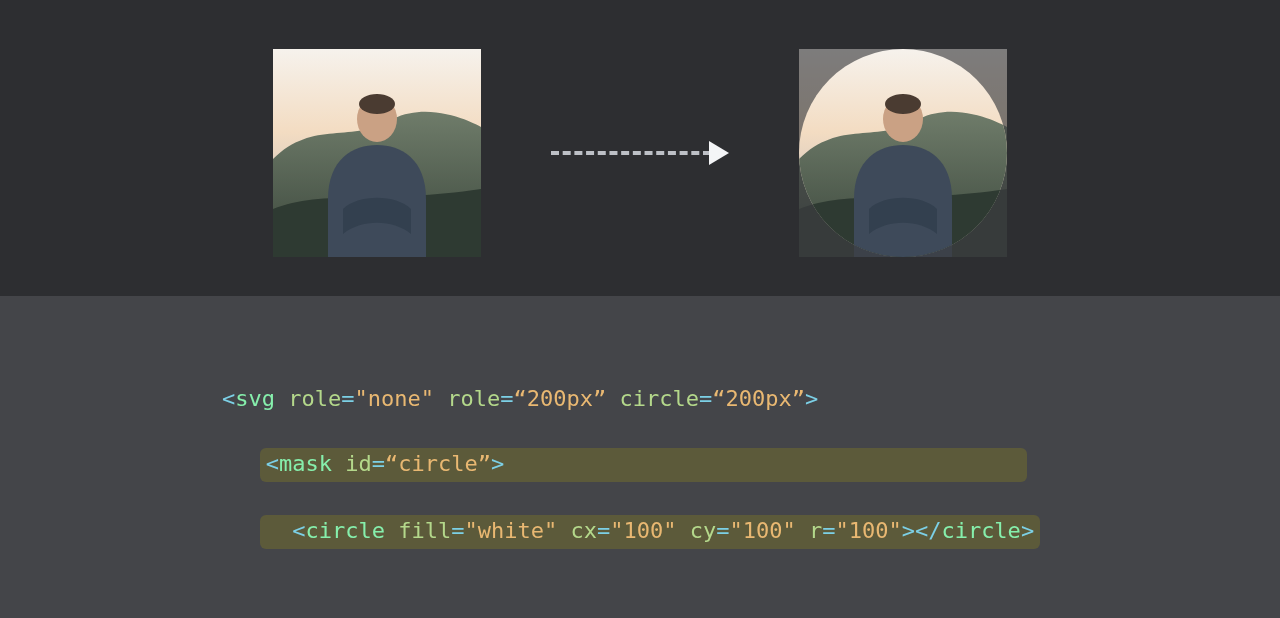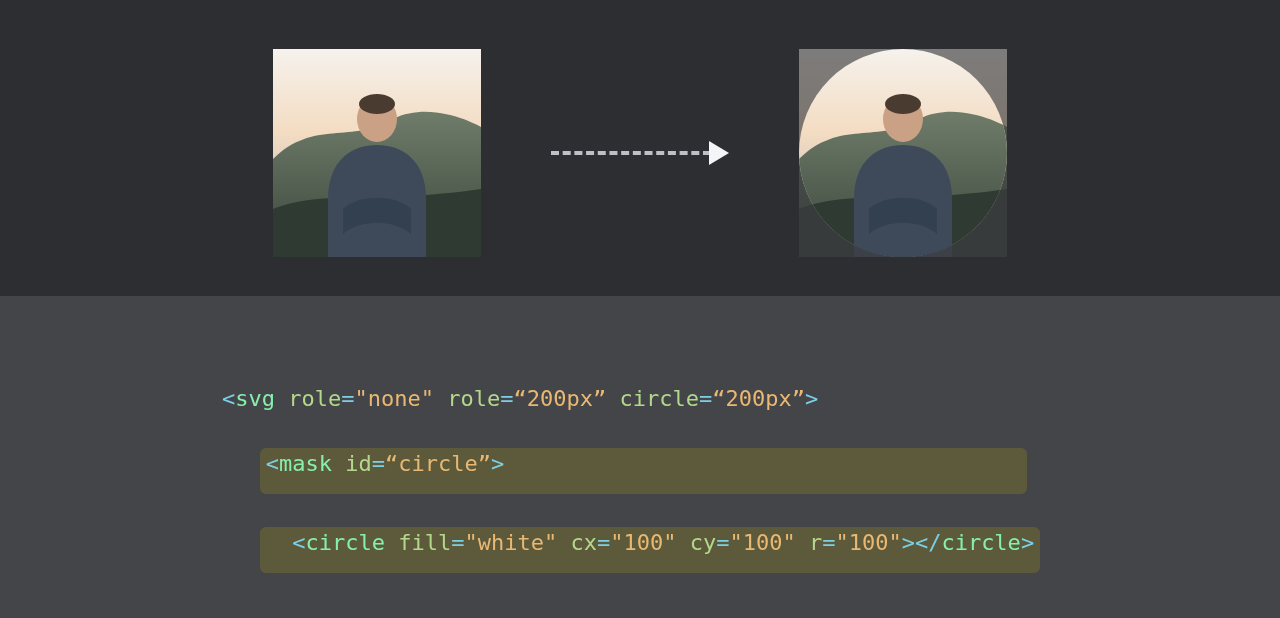--- a/index.html
+++ b/index.html
@@ -37,21 +37,21 @@
     padding: 54px 0 0 222px;
     font-size: 22px;
     line-height: 1.48;
     color: #d9d9d9;
     white-space: pre;
   }
   .hl-mask {
     background: #5c5a3a;
     border-radius: 6px;
     display: inline-block;
-    padding: 0 6px 14px 6px;
+    padding: 0 6px 2px 6px;
     margin: 0 -2px;
   }
   .punct { color: #7cd0e6; }
   .tag   { color: #86efac; font-weight: 400; }
   .attr  { color: #b4d88b; }
   .str   { color: #e9b872; }
   .sp    { display:inline-block; } 
 </style>
 </head>
 <body>

